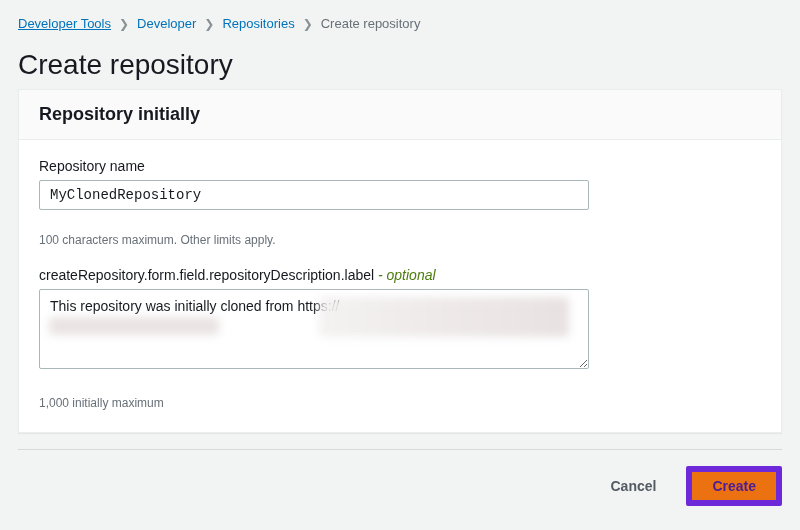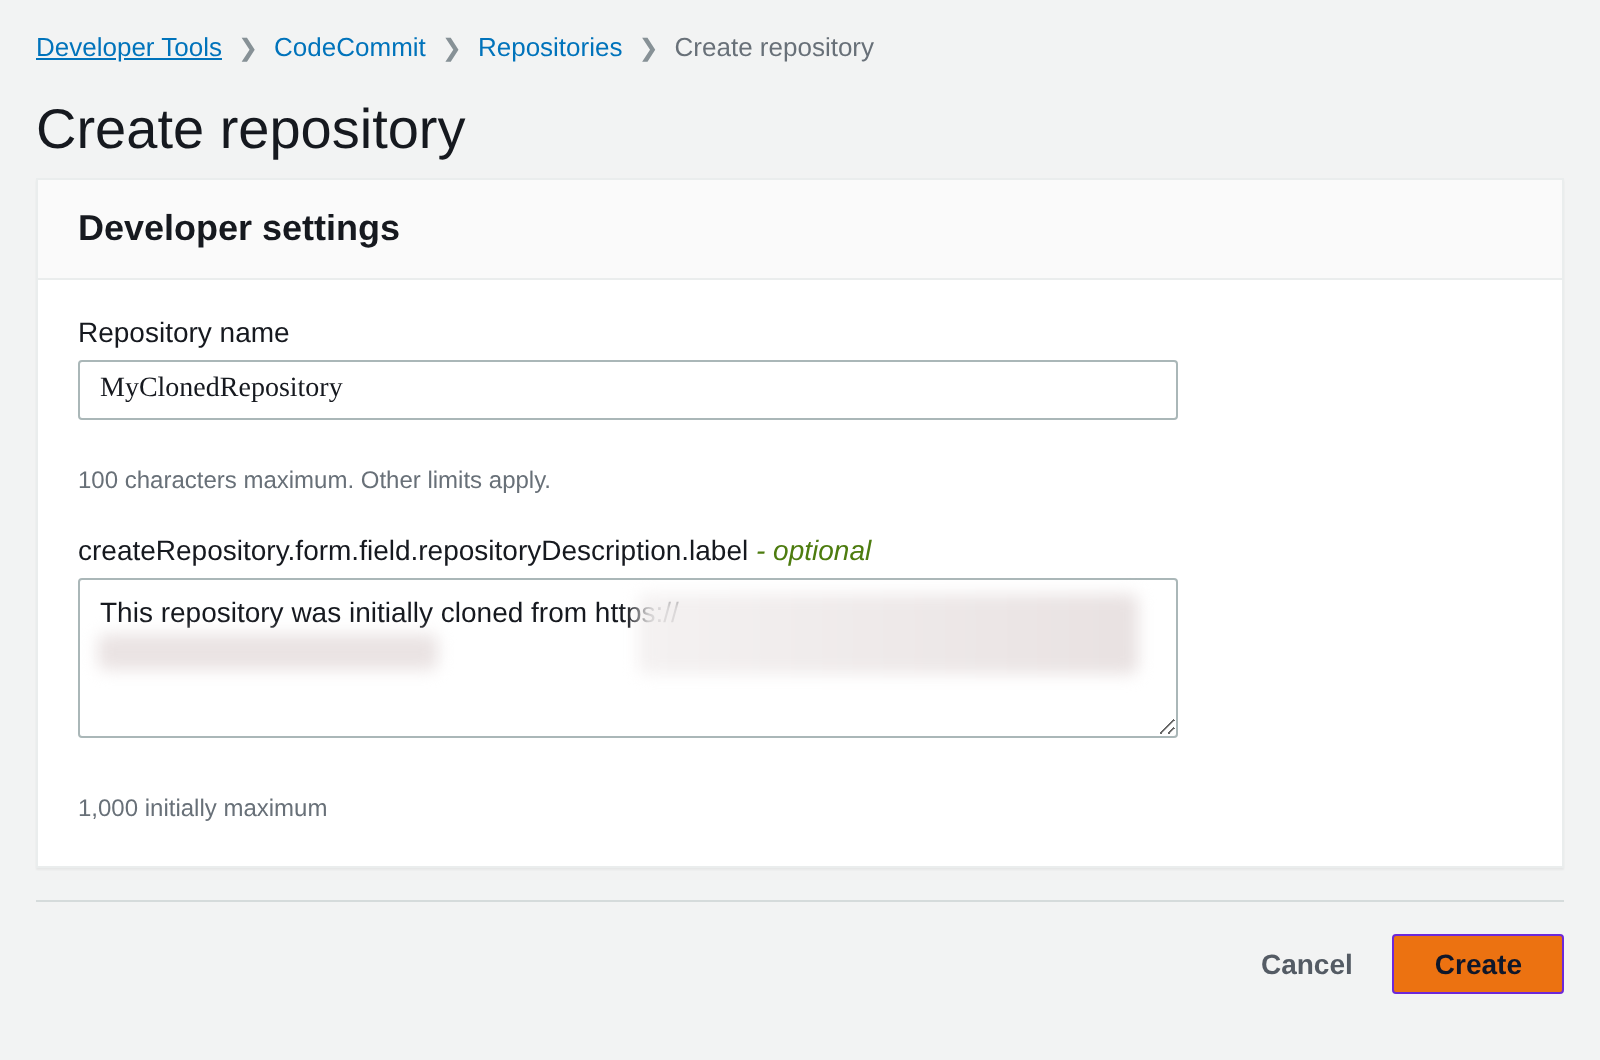--- a/index.html
+++ b/index.html
@@ -87,21 +87,21 @@
       color: #4d7c0f;
     }
     .text-input {
       width: 100%;
       max-width: 550px;
       padding: 6px 10px;
       font-size: 14px;
       border: 1px solid #aab7b8;
       border-radius: 2px;
       color: #16191f;
-      font-family: Liberation Serif, serif;
+      font-family: Liberation Mono, monospace;
     }
     .textarea-input {
       width: 100%;
       max-width: 550px;
       height: 80px;
       padding: 6px 10px;
       font-size: 14px;
       border: 1px solid #aab7b8;
       border-radius: 2px;
       color: #16191f;
@@ -140,59 +140,60 @@
       font-size: 12px;
       color: #687078;
       margin-top: 23px;
     }
     .footer {
       border-top: 1px solid #d5dbdb;
       margin-top: 16px;
       padding: 16px 0 0;
       display: flex;
       justify-content: flex-end;
+      gap: 10px;
     }
     .btn {
       padding: 6px 20px;
       font-size: 14px;
       font-weight: 700;
       border-radius: 2px;
       cursor: pointer;
       font-family: inherit;
     }
     .btn-secondary {
       background: transparent;
       border: none;
       color: #545b64;
     }
     .btn-primary {
       background: #ec7211;
-      border: 1px solid #6d28d9;
-      color: #0f172a;
+      border: 6px solid #6d28d9;
+      color: #4c1d95;
     }
   </style>
 </head>
 <body>
 
 <div class="container">
   <nav class="breadcrumb">
     <a href="#" class="active">Developer Tools</a>
     <span class="sep">❯</span>
-    <a href="#">CodeCommit</a>
+    <a href="#">Developer</a>
     <span class="sep">❯</span>
     <a href="#">Repositories</a>
     <span class="sep">❯</span>
     <span class="current">Create repository</span>
   </nav>
 
   <h1>Create repository</h1>
 
   <div class="panel">
     <div class="panel-header">
-      <h2>Developer settings</h2>
+      <h2>Repository initially</h2>
     </div>
     <div class="panel-body">
       <div class="form-group">
         <label class="form-label">Repository name</label>
         <input type="text" class="text-input" value="MyClonedRepository" style="">
         <div class="hint">100 characters maximum. Other limits apply.</div>
       </div>
       <div class="form-group">
         <label class="form-label">
           <span>createRepository.form.field.repositoryDescription.label</span><span class="optional"> - optional</span>

